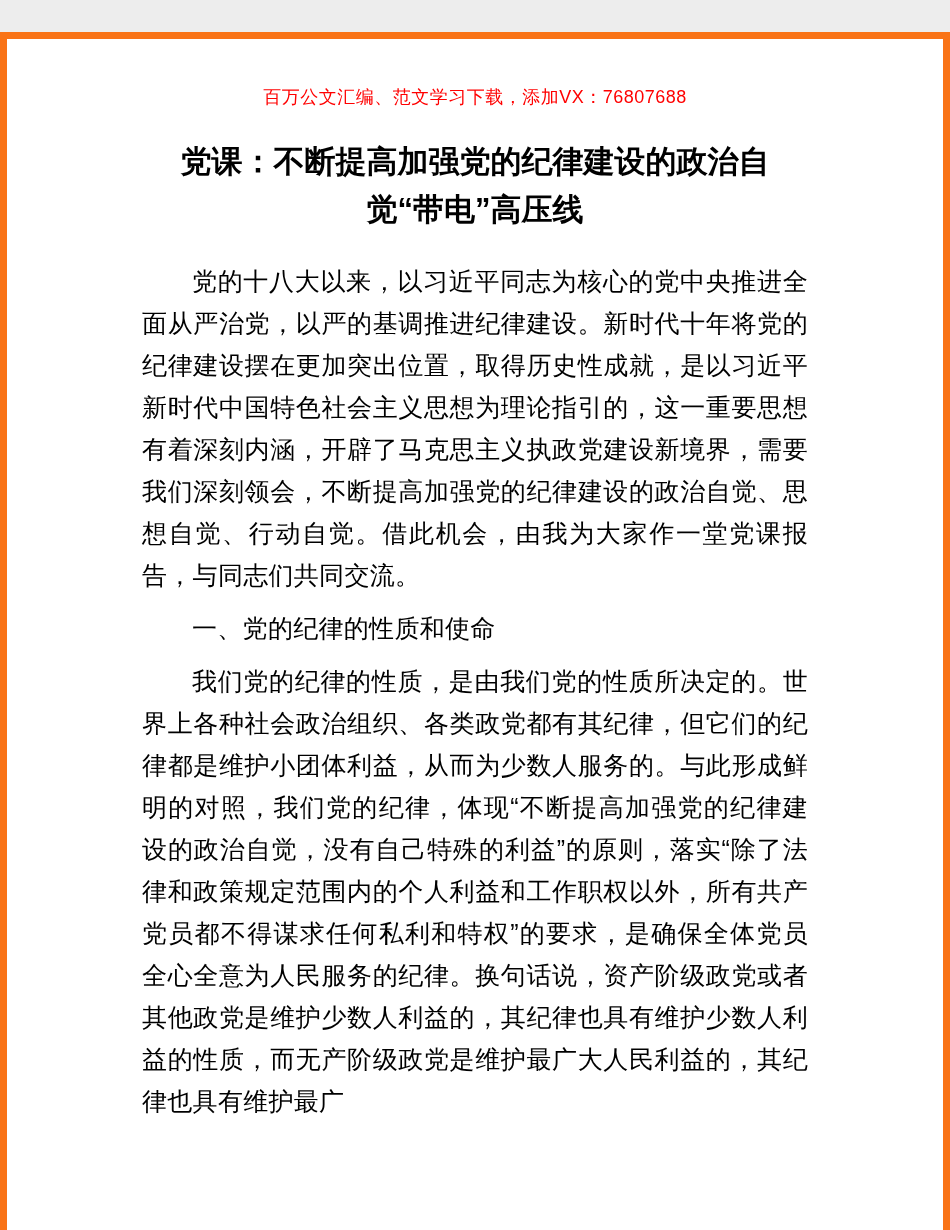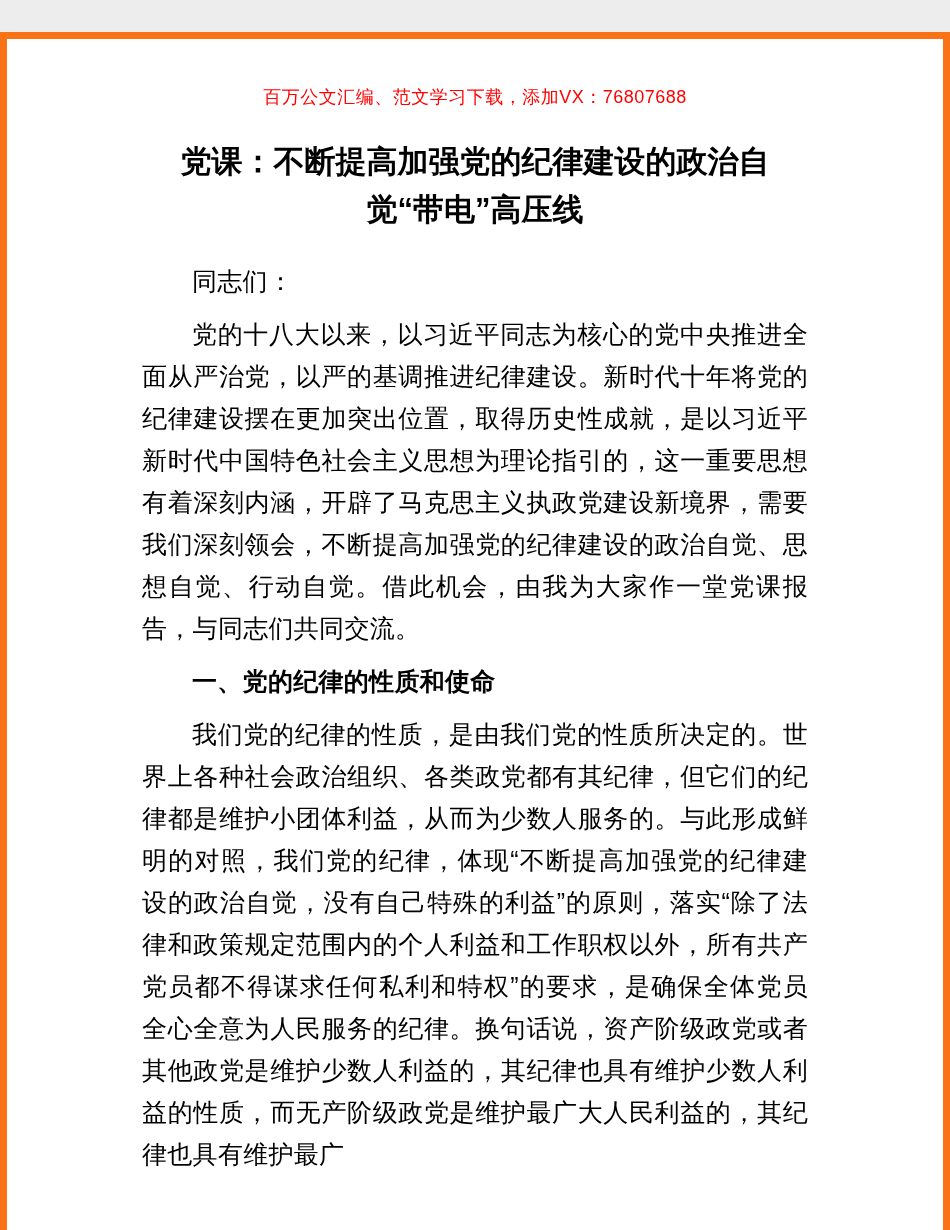--- a/index.html
+++ b/index.html
@@ -45,35 +45,34 @@
   .para {
     font-size: 25px;
     color: #000000;
     line-height: 1.68;
     text-align: justify;
     text-indent: 2em;
     margin: 0 0 11px 0;
     letter-spacing: 0.3px;
   }
   .para.section-heading {
-    font-weight: bold;
+    font-weight: normal;
     margin-top: 4px;
   }
 </style>
 </head>
 <body>
 
 <div class="viewport">
   <div class="page">
 
     <div class="watermark">百万公文汇编、范文学习下载，添加VX：76807688</div>
 
     <h1 class="doc-title">党课：不断提高加强党的纪律建设的政治自觉“带电”高压线</h1>
 
-    <p class="para">同志们：</p>
 
     <p class="para">党的十八大以来，以习近平同志为核心的党中央推进全面从严治党，以严的基调推进纪律建设。新时代十年将党的纪律建设摆在更加突出位置，取得历史性成就，是以习近平新时代中国特色社会主义思想为理论指引的，这一重要思想有着深刻内涵，开辟了马克思主义执政党建设新境界，需要我们深刻领会，不断提高加强党的纪律建设的政治自觉、思想自觉、行动自觉。借此机会，由我为大家作一堂党课报告，与同志们共同交流。</p>
 
     <p class="para section-heading">一、党的纪律的性质和使命</p>
 
     <p class="para">我们党的纪律的性质，是由我们党的性质所决定的。世界上各种社会政治组织、各类政党都有其纪律，但它们的纪律都是维护小团体利益，从而为少数人服务的。与此形成鲜明的对照，我们党的纪律，体现“不断提高加强党的纪律建设的政治自觉，没有自己特殊的利益”的原则，落实“除了法律和政策规定范围内的个人利益和工作职权以外，所有共产党员都不得谋求任何私利和特权”的要求，是确保全体党员全心全意为人民服务的纪律。换句话说，资产阶级政党或者其他政党是维护少数人利益的，其纪律也具有维护少数人利益的性质，而无产阶级政党是维护最广大人民利益的，其纪律也具有维护最广</p>
 
   </div>
 </div>
 

